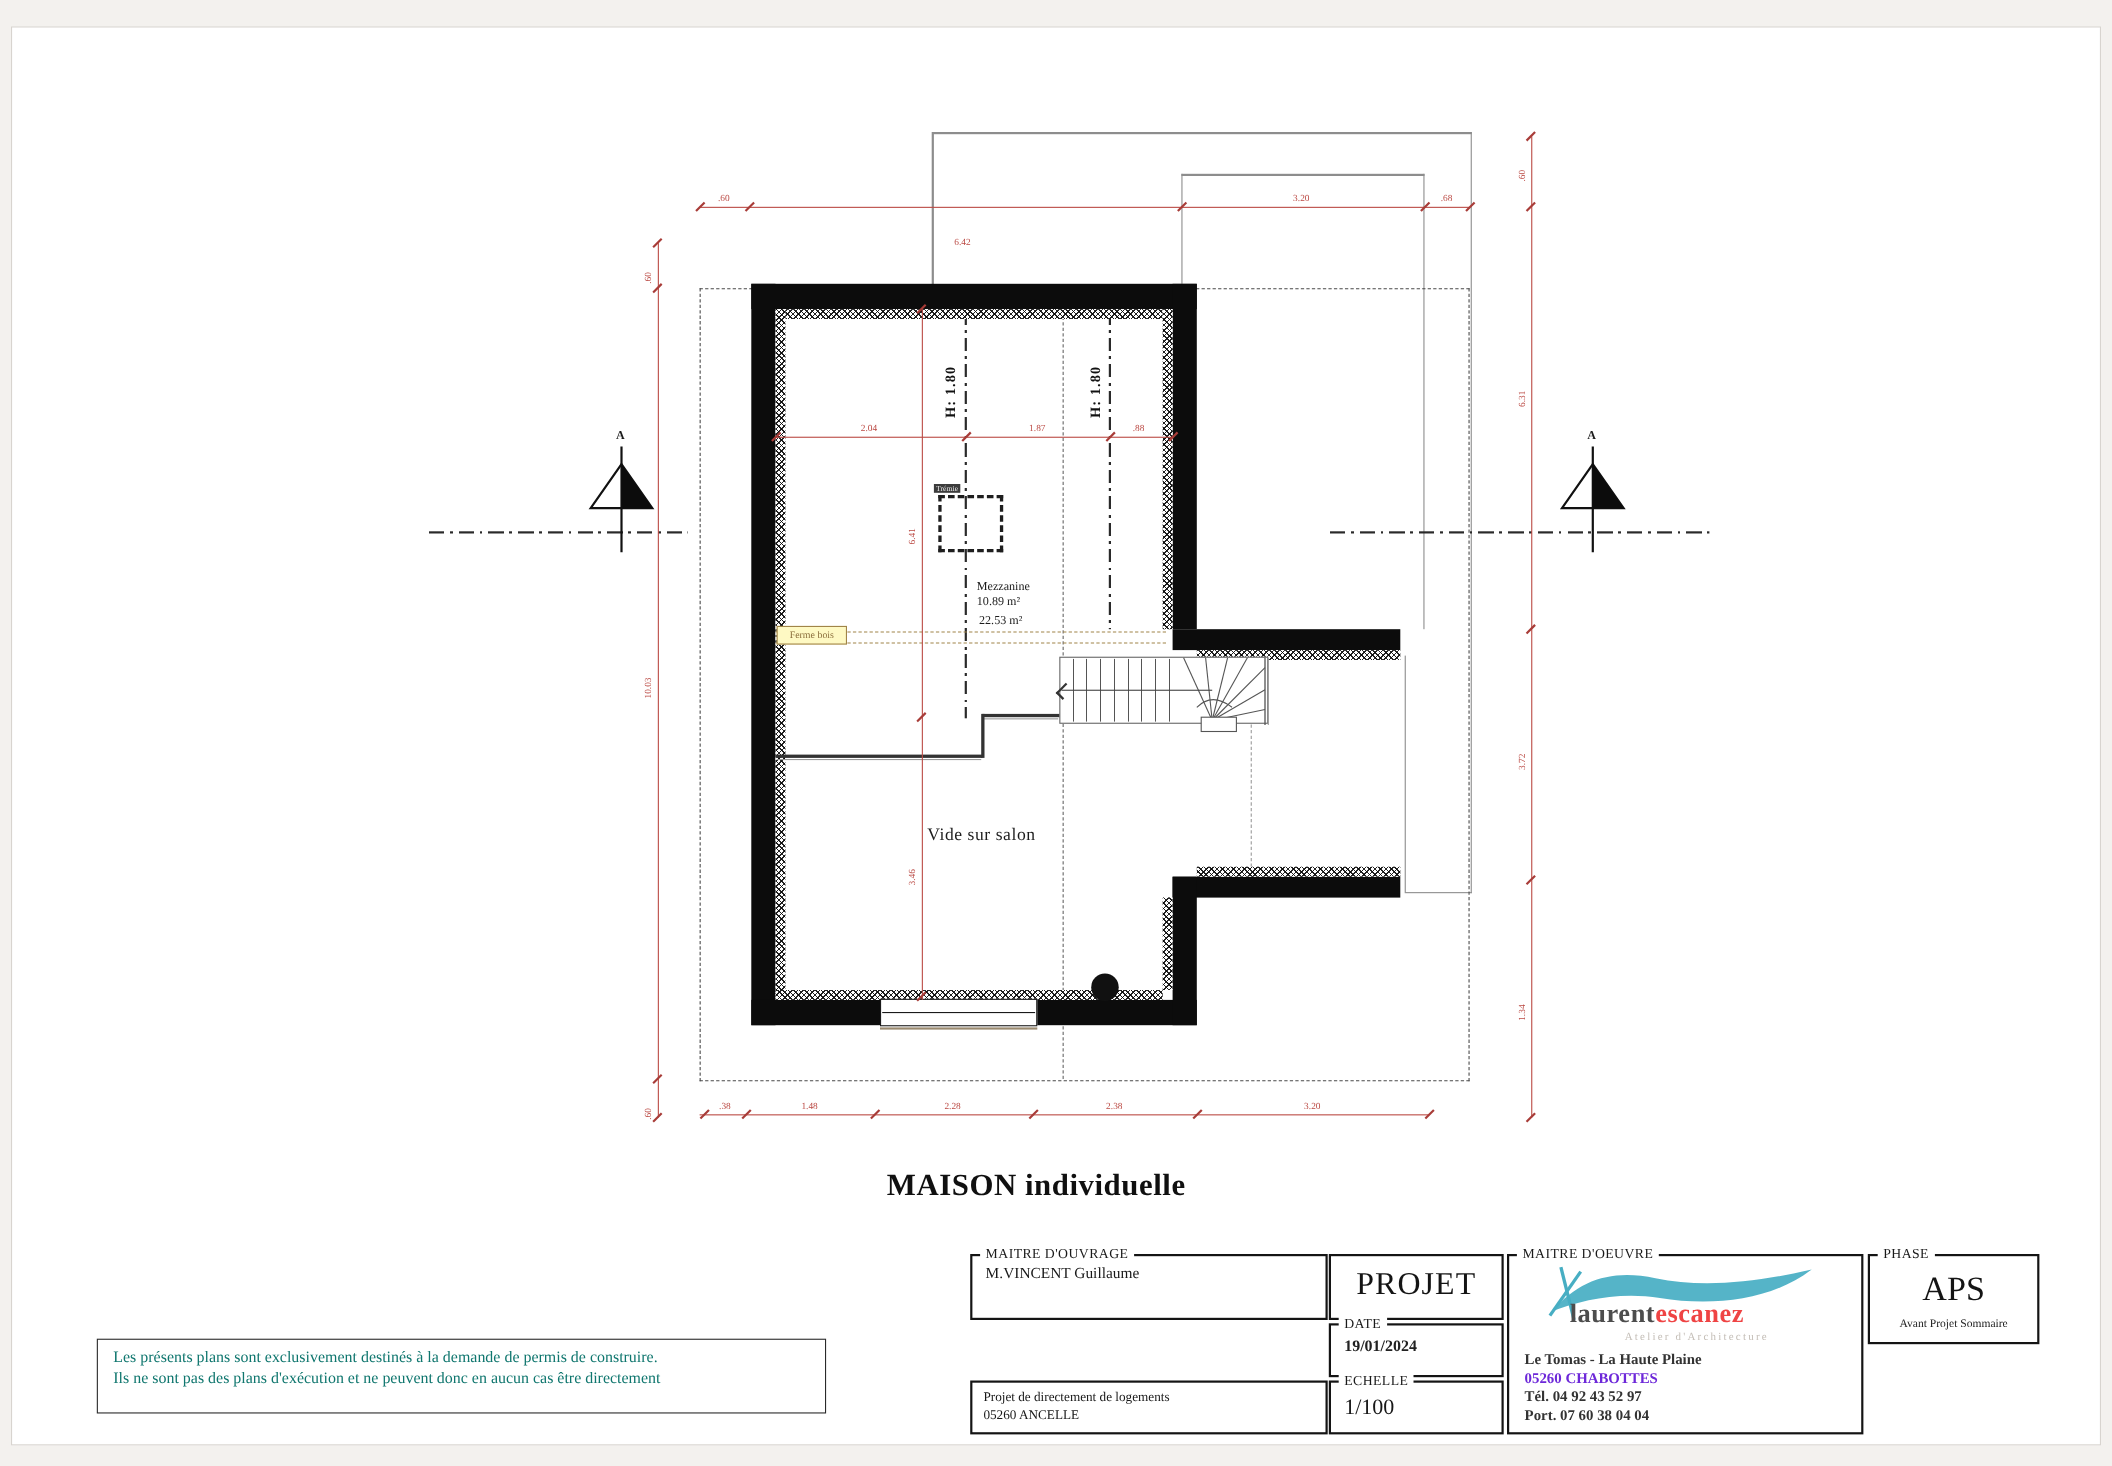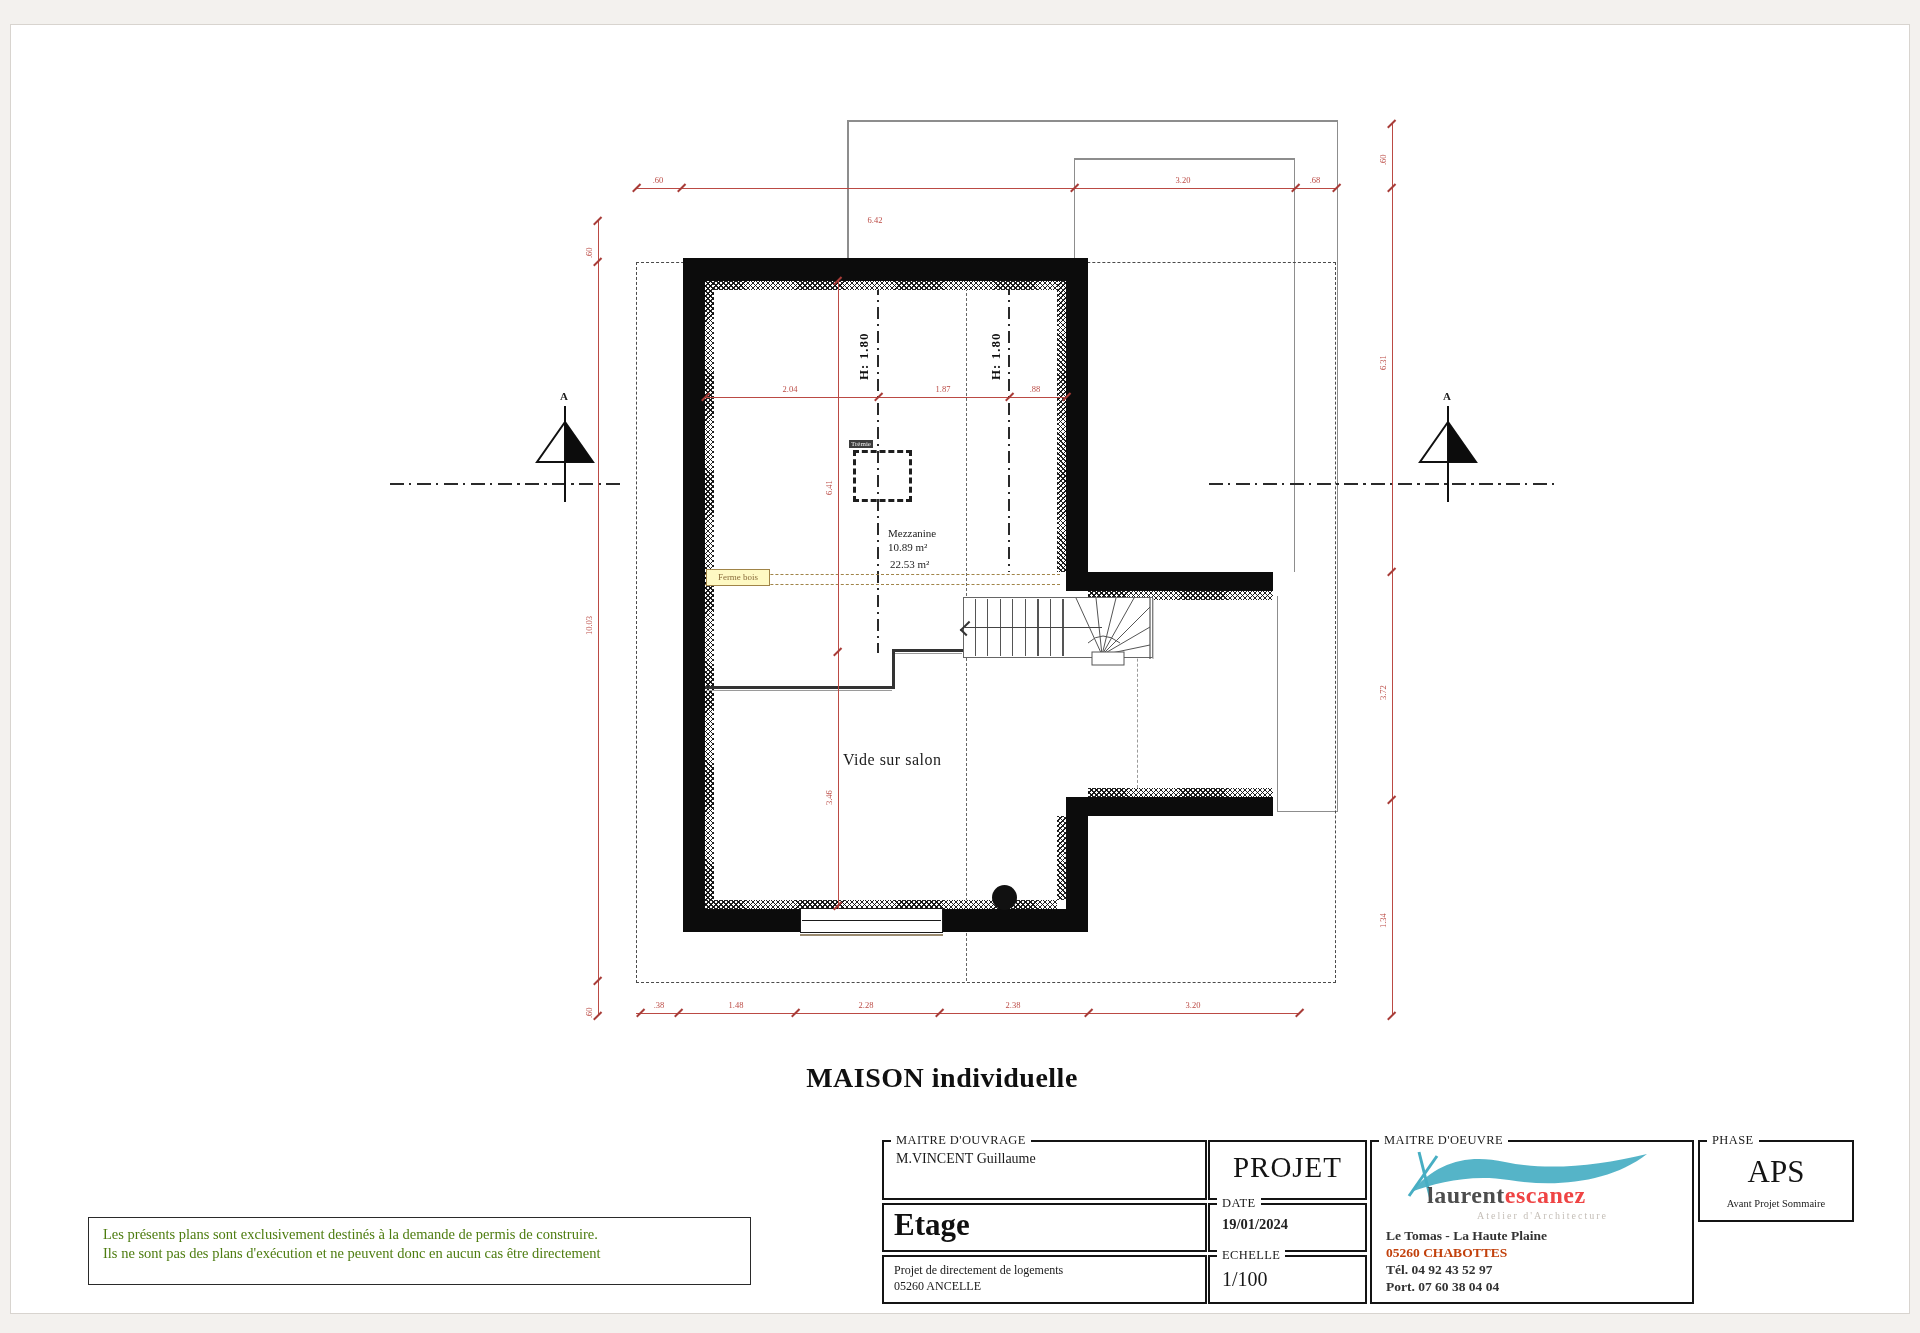--- a/index.html
+++ b/index.html
@@ -187,32 +187,29 @@
   <div class="rline" style="left:837.5px;top:281px;width:1.2px;height:628px;"></div>
   <div class="rtick" style="left:832px;top:280px;"></div>
     <div class="rtick" style="left:832px;top:651px;"></div>
     <div class="rtick" style="left:832px;top:905px;"></div>
   <div class="rlabv" style="left:824px;top:455px;height:40px;">6.41</div>
   <div class="rlabv" style="left:824px;top:765px;height:40px;">3.46</div>
 
   <div style="position:absolute;left:636px;top:1062px;width:612px;text-align:center;font-size:28px;font-weight:bold;color:#101010;letter-spacing:.5px;">MAISON individuelle</div>
 
   <div class="disc" style="left:88px;top:1217px;width:661px;height:66px;">
-    <div style="padding:7px 0 0 14px;font-size:14.5px;line-height:19px;color:#4d7c0f;">
+    <div style="padding:7px 0 0 14px;font-size:14.5px;line-height:19px;color:#0f766e;">
       <div>Les présents plans sont exclusivement destinés à la demande de permis de construire.</div>
       <div>Ils ne sont pas des plans d'exécution et ne peuvent donc en aucun cas être directement</div>
     </div>
   </div>
 
   <div class="tb" style="left:882px;top:1140px;width:321px;height:56px;">
     <span class="tb-label">MAITRE D'OUVRAGE</span>
     <div style="position:absolute;left:12px;top:9px;font-size:14px;color:#181818;">M.VINCENT  Guillaume</div>
-  </div>
-  <div class="tb" style="left:882px;top:1203px;width:321px;height:45px;">
-    <div style="position:absolute;left:10px;top:2px;font-size:31px;font-weight:bold;color:#101010;">Etage</div>
   </div>
   <div class="tb" style="left:882px;top:1255px;width:321px;height:45px;">
     <div style="position:absolute;left:10px;top:6px;font-size:12px;color:#181818;">Projet de directement de logements</div>
     <div style="position:absolute;left:10px;top:22px;font-size:12px;color:#181818;">05260 ANCELLE</div>
   </div>
 
   <div class="tb" style="left:1208px;top:1140px;width:155px;height:56px;">
     <div style="position:absolute;left:0;top:9px;width:100%;text-align:center;font-size:29px;color:#141414;letter-spacing:1px;">PROJET</div>
   </div>
   <div class="tb" style="left:1208px;top:1203px;width:155px;height:45px;">
@@ -229,21 +226,21 @@
     <svg style="position:absolute;left:25px;top:8px;" width="262" height="52" viewBox="0 0 262 52">
       <path d="M14,42 C40,12 70,4 108,12 C150,21 200,16 250,4 C214,32 160,38 112,30 C75,24 40,32 14,42 Z" fill="#47aec3" opacity="0.92"></path>
       <path d="M22,2 L34,50" stroke="#47aec3" stroke-width="3" fill="none"></path>
       <path d="M40,6 L12,46" stroke="#47aec3" stroke-width="3" fill="none"></path>
     </svg>
     <div style="position:absolute;left:55px;top:40px;width:240px;font-size:24px;font-weight:bold;letter-spacing:.5px;">
       <span style="color:#4d4d4d;">laurent</span><span style="color:#ef4444;">escanez</span>
     </div>
     <div style="position:absolute;left:105px;top:68px;font-size:10px;color:#c4beb7;letter-spacing:2px;">Atelier d'Architecture</div>
     <div style="position:absolute;left:14px;top:86px;font-size:13.5px;font-weight:bold;color:#333;">Le Tomas - La Haute Plaine</div>
-    <div style="position:absolute;left:14px;top:103px;font-size:13.5px;font-weight:bold;color:#c2410c;">05260 CHABOTTES</div>
+    <div style="position:absolute;left:14px;top:103px;font-size:13.5px;font-weight:bold;color:#6d28d9;">05260 CHABOTTES</div>
     <div style="position:absolute;left:14px;top:120px;font-size:13.5px;font-weight:bold;color:#333;">Tél. 04 92 43 52 97</div>
     <div style="position:absolute;left:14px;top:137px;font-size:13.5px;font-weight:bold;color:#333;">Port. 07 60 38 04 04</div>
   </div>
 
   <div class="tb" style="left:1698px;top:1140px;width:152px;height:78px;">
     <span class="tb-label">PHASE</span>
     <div style="position:absolute;left:0;top:12px;width:100%;text-align:center;font-size:31px;color:#141414;">APS</div>
     <div style="position:absolute;left:0;top:56px;width:100%;text-align:center;font-size:10.5px;color:#222;">Avant Projet Sommaire</div>
   </div>
 </div>

